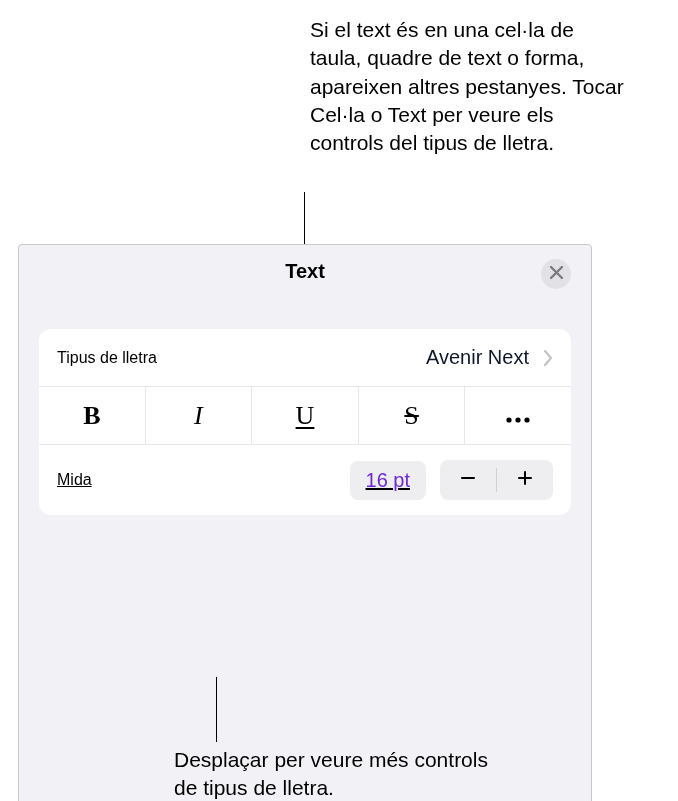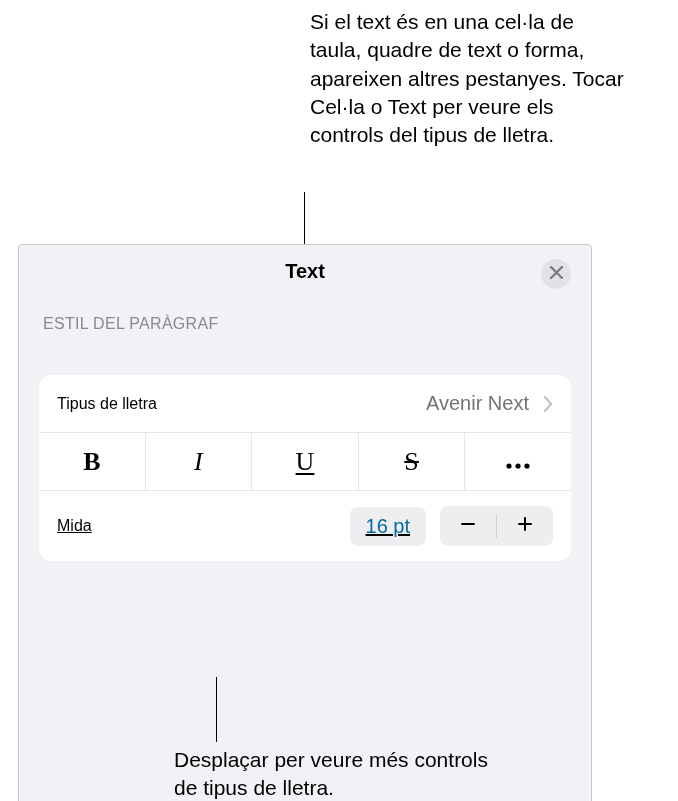--- a/index.html
+++ b/index.html
@@ -5,21 +5,21 @@
     * { box-sizing: border-box; margin: 0; padding: 0; }
     body {
       font-family: -apple-system, BlinkMacSystemFont, "Helvetica Neue", sans-serif;
       background: #fff;
       width: 678px;
       height: 801px;
       position: relative;
     }
     .callout-top {
       position: absolute;
-      top: 8px;
+      top: 16px;
       left: 310px;
       width: 320px;
       font-size: 21px;
       line-height: 1.35;
       color: #000;
     }
     .callout-line-top {
       position: absolute;
       top: 192px;
       left: 304px;
@@ -89,21 +89,21 @@
     .row-label {
       font-size: 16px;
       color: #000;
     }
     .row-label-big {
       font-size: 24px;
     }
     .row-value {
       margin-left: auto;
       font-size: 20px;
-      color: #737373;
+      color: #0f172a;
     }
     .chevron {
       margin-left: 14px;
       width: 10px;
       height: 16px;
       color: #c3c3c6;
     }
     .card-spacer { height: 32px; }
     .format-row {
       display: flex;
@@ -135,21 +135,21 @@
       height: 70px;
       padding: 0 18px;
       text-decoration: underline;
     }
     .size-value {
       margin-left: auto;
       background: #eeeef0;
       border-radius: 8px;
       padding: 8px 16px;
       font-size: 20px;
-      color: #0369a1;
+      color: #6d28d9;
     }
     .stepper {
       margin-left: 14px;
       display: flex;
       background: #eeeef0;
       border-radius: 8px;
       overflow: hidden;
       height: 40px;
     }
     .stepper-btn {
@@ -194,21 +194,20 @@
     <div class="panel-title">Text</div>
     <div class="close-btn">
       <span>
         <svg viewBox="0 0 13 13">
             <path d="M1 1 L12 12 M12 1 L1 12" stroke="#7b7b80" stroke-width="2.4" stroke-linecap="round" fill="none"></path>
           </svg>
       </span>
     </div>
   </div>
 
-  <div class="section-label">ESTIL DEL PARÀGRAF</div>
 
 
   <div class="card-spacer"></div>
 
   <div class="card">
     <div class="row">
       <span class="row-label">Tipus de lletra</span>
       <span class="row-value">Avenir Next</span>
       <span class="chevron">
         <svg viewBox="0 0 10 16">

